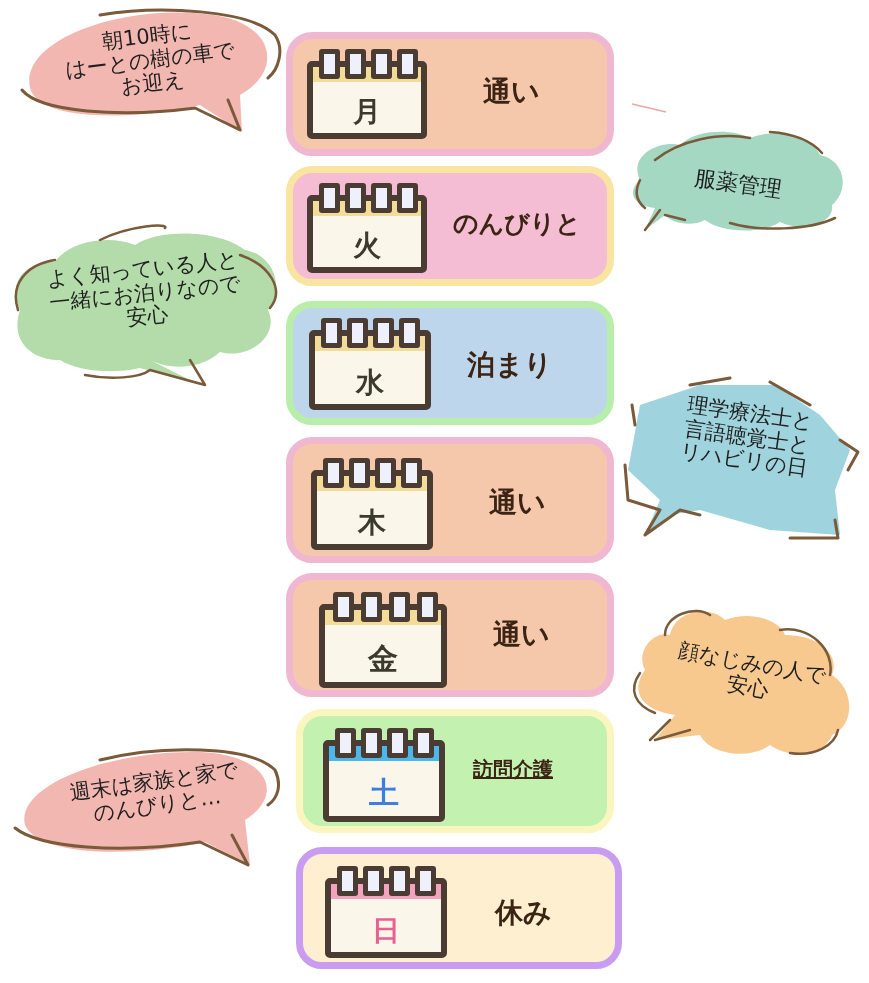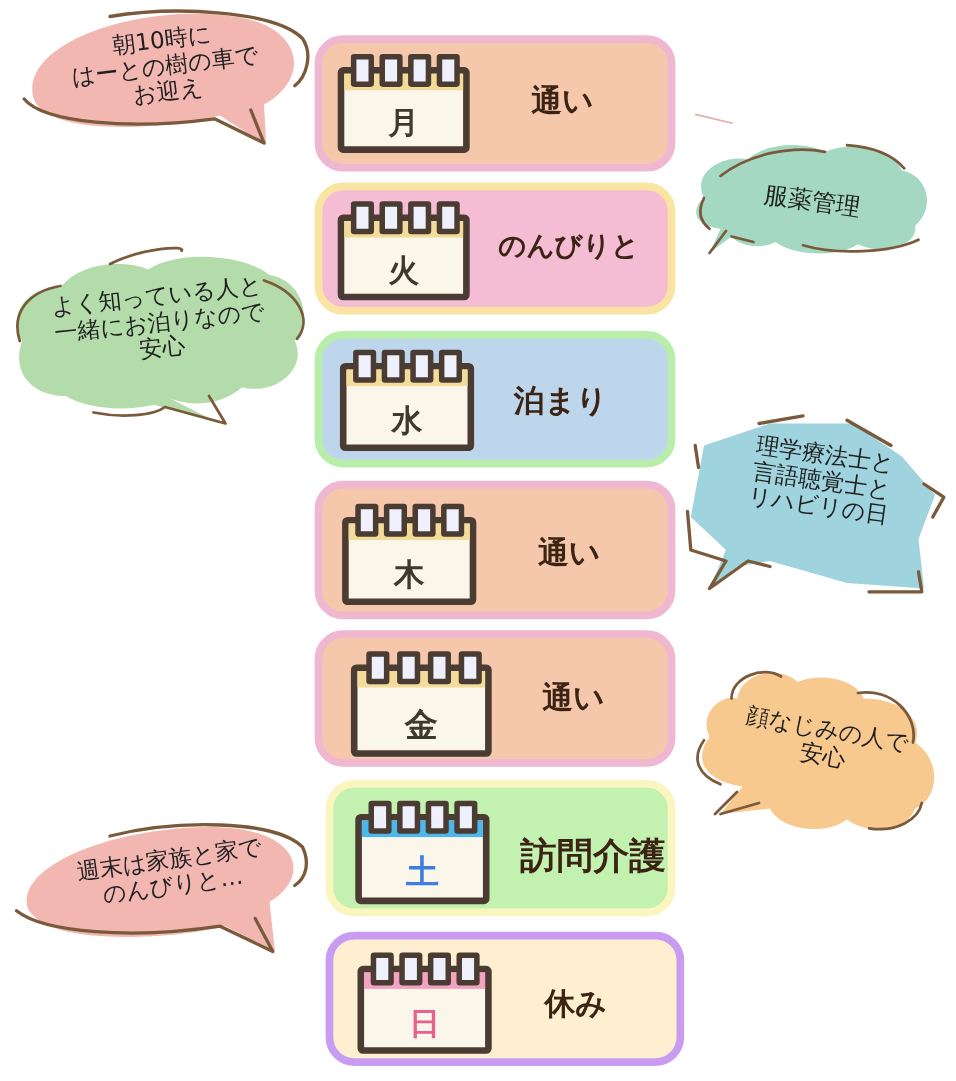--- a/index.html
+++ b/index.html
@@ -192,21 +192,21 @@
 
 <div class="card" style="left:296px;top:709px;width:318px;height:124px;background:#c3f2b0;border-color:#fbf6c0;">
   <div class="cal" style="left:20px;top:24px;width:122px;height:82px;">
     <div class="band" style="background:#4cb7ea;"></div>
     <div class="ring" style="left:6px;"></div>
       <div class="ring" style="left:32px;"></div>
       <div class="ring" style="left:58px;"></div>
       <div class="ring" style="left:84px;"></div>
     <div class="day" style="font-size:30px;color:#3f7ee0;">土</div>
   </div>
-  <div class="activity" style="left:170px;top:40px;font-size:33px;">訪問介護</div>
+  <div class="activity" style="left:170px;top:40px;font-size:20px;text-decoration:underline;">訪問介護</div>
 </div>
 
 <div class="card" style="left:296px;top:847px;width:326px;height:122px;background:#fdefcf;border-color:#c99cf2;">
   <div class="cal" style="left:22px;top:24px;width:122px;height:80px;">
     <div class="band" style="background:#f3a2bf;"></div>
     <div class="ring" style="left:6px;"></div>
       <div class="ring" style="left:32px;"></div>
       <div class="ring" style="left:58px;"></div>
       <div class="ring" style="left:84px;"></div>
     <div class="day" style="font-size:28px;color:#e85f92;">日</div>

